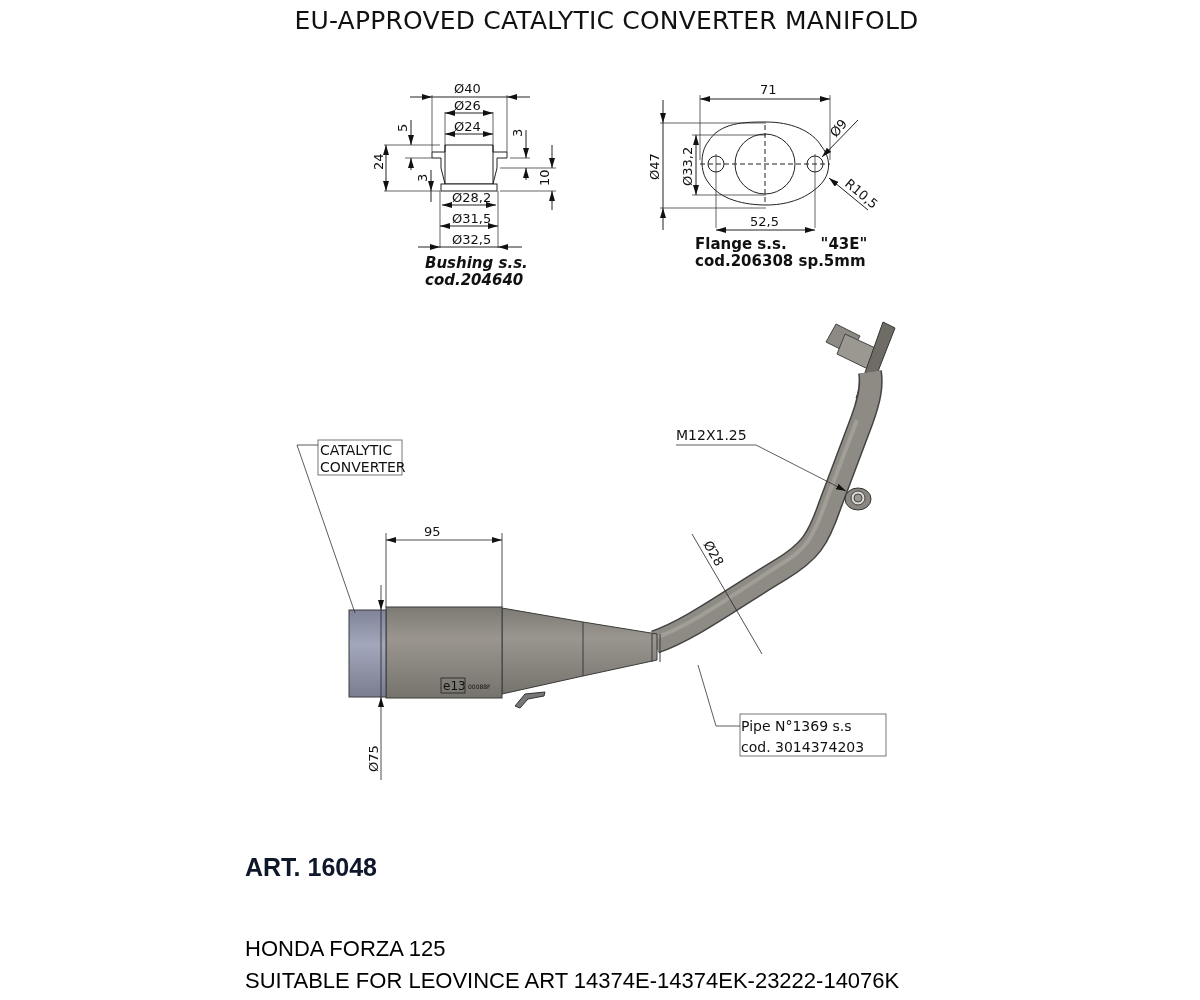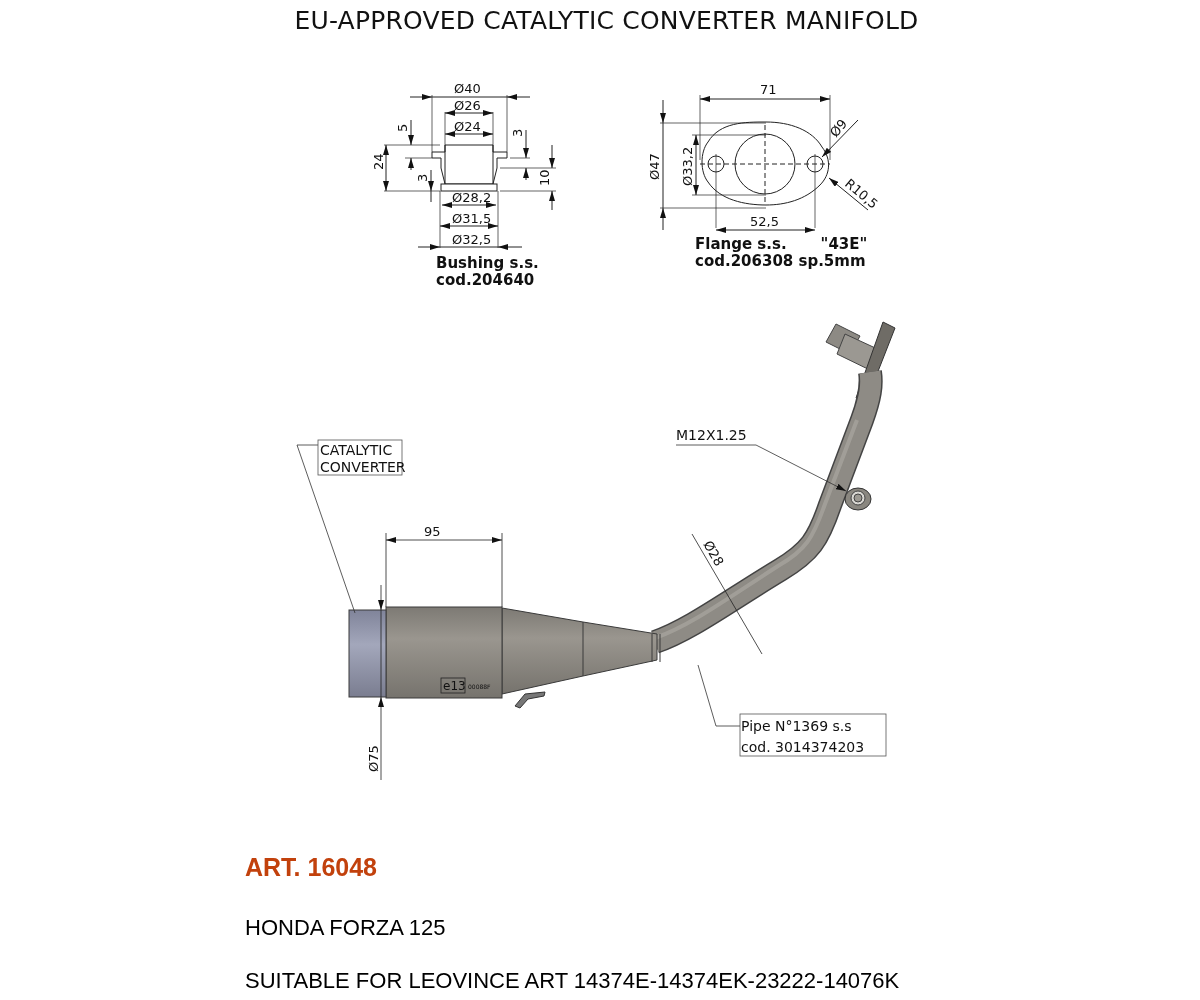--- a/index.html
+++ b/index.html
@@ -1,20 +1,20 @@
 <!DOCTYPE html>
 <html><head>
   <meta charset="utf-8">
   <style>
     html, body { margin: 0; padding: 0; background: #ffffff; }
     body { width: 1200px; height: 1000px; position: relative; overflow: hidden; font-family: "DejaVu Sans", sans-serif; color: #111; }
     .title { position: absolute; left: 0; top: 6px; width: 1213px; text-align: center; font-family: "DejaVu Sans", sans-serif; font-size: 25px; letter-spacing: 0.2px; color: #111; }
     svg.drawing { position: absolute; left: 0; top: 0; }
     .cap { position: absolute; font-family: "DejaVu Sans", sans-serif; font-weight: bold; font-size: 15px; line-height: 17px; color: #111; white-space: nowrap; }
-    .art { position: absolute; left: 245px; top: 853px; font-family: "Liberation Sans", sans-serif; font-weight: bold; font-size: 25px; color: #c2410c; }
+    .art { position: absolute; left: 245px; top: 853px; font-family: "Liberation Sans", sans-serif; font-weight: bold; font-size: 25px; color: #0f172a; }
     .line { position: absolute; left: 245px; font-family: "Liberation Sans", sans-serif; font-size: 22px; color: #000; white-space: nowrap; }
     .dimtxt { font-family: "DejaVu Sans", sans-serif; font-size: 13px; fill: #111; }
     .labtxt { font-family: "DejaVu Sans", sans-serif; font-size: 14px; fill: #111; }
   </style>
 </head>
 <body>
 
 <div class="title">EU-APPROVED CATALYTIC CONVERTER MANIFOLD</div>
 
 <svg class="drawing" width="1200" height="1000" viewBox="0 0 1200 1000">
@@ -180,24 +180,24 @@
     <text class="labtxt" x="320" y="472" font-size="13">CONVERTER</text>
     <text class="dimtxt" x="424" y="536" font-size="14">95</text>
     <text class="dimtxt" font-size="14" transform="translate(378,772) rotate(-90)">Ø75</text>
     <text class="dimtxt" font-size="14" transform="translate(703,544) rotate(60)">Ø28</text>
     <text class="labtxt" x="676" y="440" font-size="14">M12X1.25</text>
     <text class="labtxt" x="741" y="731" font-size="15">Pipe N°1369 s.s</text>
     <text class="labtxt" x="741" y="752" font-size="15">cod. 3014374203</text>
   </g>
 </svg>
 
-<div class="cap" style="left:436px; top:255px;">
+<div class="cap" style="left:425px; top:255px;font-style:italic;">
   <div>Bushing s.s.</div>
   <div>cod.204640</div>
 </div>
 <div class="cap" style="left:695px; top:236px;">
   <div><span>Flange s.s.</span><span style="display:inline-block;width:34px"></span><span>"43E"</span></div>
   <div>cod.206308 sp.5mm</div>
 </div>
 
 <div class="art">ART. 16048</div>
-<div class="line" style="top:915px;text-align:right;">HONDA FORZA 125</div>
+<div class="line" style="top:936px;text-align:right;">HONDA FORZA 125</div>
 <div class="line" style="top:968px;">SUITABLE FOR LEOVINCE ART 14374E-14374EK-23222-14076K</div>
 
 </body></html>

